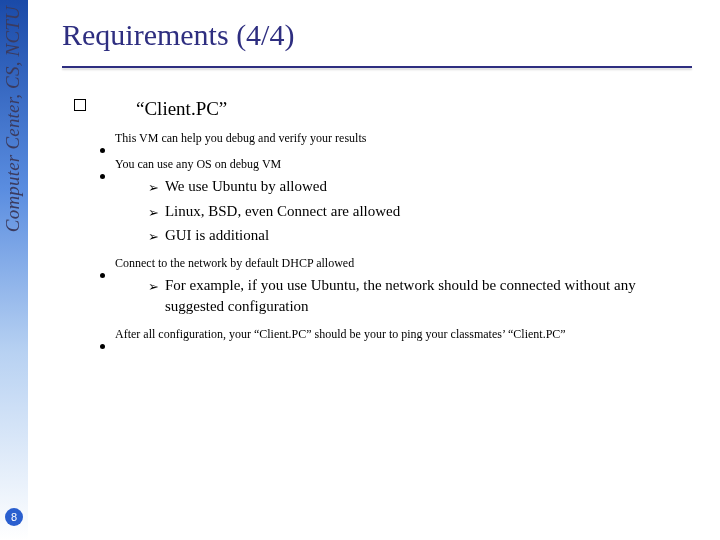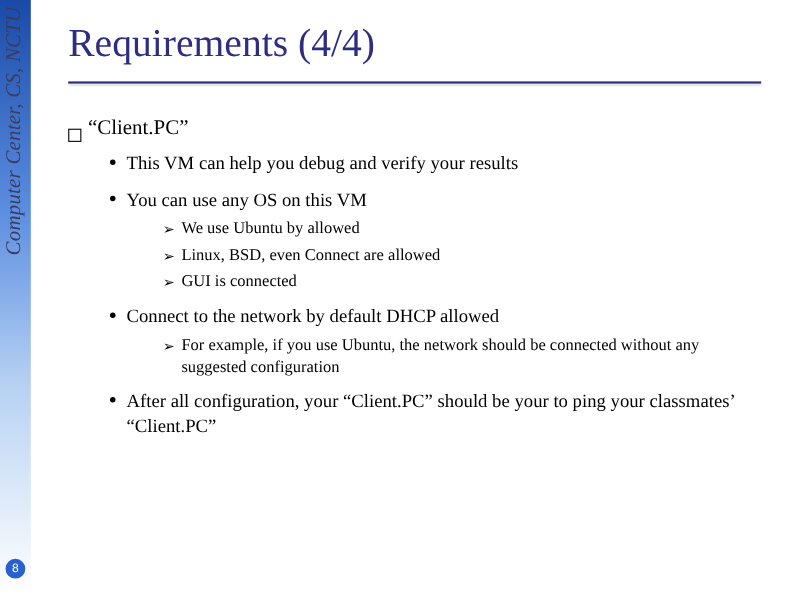--- a/index.html
+++ b/index.html
@@ -46,54 +46,55 @@
     align-items: center;
     justify-content: center;
   }
   .content {
     position: absolute;
     left: 62px;
     top: 18px;
     right: 24px;
   }
   .title {
-    font-size: 36px;
+    font-size: 30px;
     color: #2e2e80;
     font-family: "Times New Roman", serif;
     margin-bottom: 14px;
   }
   .rule {
     height: 2px;
     background: #2e2e80;
     width: 630px;
     margin-bottom: 30px;
     box-shadow: 0 2px 2px rgba(0,0,0,0.15);
   }
   .body { color: #000; }
   .lvl1-row {
     display: flex;
-    align-items: flex-end;
-    margin-left: 0px;
+    align-items: flex-start;
+    margin-left: 12px;
     margin-bottom: 8px;
+    gap: 44px;
   }
   .chk {
     width: 12px; height: 12px;
     border: 1.5px solid #000;
     display: inline-block;
     margin-right: 6px;
     position: relative;
     top: 1px;
   }
   .lvl1-text { font-size: 19px; }
   .lvl2-row {
     display: flex;
-    align-items: flex-start;
+    align-items: flex-end;
     margin-left: 38px;
     margin-top: 10px;
-    font-size: 17px;
+    font-size: 12px;
     line-height: 1.35;
   }
   .dot {
     display: inline-block;
     width: 5px; height: 5px;
     background: #000;
     border-radius: 50%;
     margin-right: 10px;
     flex: 0 0 auto;
     position: relative;
@@ -140,34 +141,34 @@
         <span class="lvl1-text">“Client.PC”</span>
       </div>
 
       <div class="lvl2-row">
         <span class="dot"></span>
         <span class="txt">This VM can help you debug and verify your results</span>
       </div>
 
       <div class="lvl2-row">
         <span class="dot"></span>
-        <span class="txt">You can use any OS on this VM</span>
+        <span class="txt">You can use any OS on debug VM</span>
       </div>
 
       <div class="lvl3-row">
         <span class="arrow">➢</span>
         <span class="txt">We use Ubuntu by allowed</span>
       </div>
       <div class="lvl3-row">
         <span class="arrow">➢</span>
         <span class="txt">Linux, BSD, even Connect are allowed</span>
       </div>
       <div class="lvl3-row">
         <span class="arrow">➢</span>
-        <span class="txt">GUI is connected</span>
+        <span class="txt">GUI is additional</span>
       </div>
 
       <div class="lvl2-row">
         <span class="dot"></span>
         <span class="txt">Connect to the network by default DHCP allowed</span>
       </div>
 
       <div class="lvl3-row">
         <span class="arrow">➢</span>
         <span class="txt">For example, if you use Ubuntu, the network should be connected without any suggested configuration</span>

